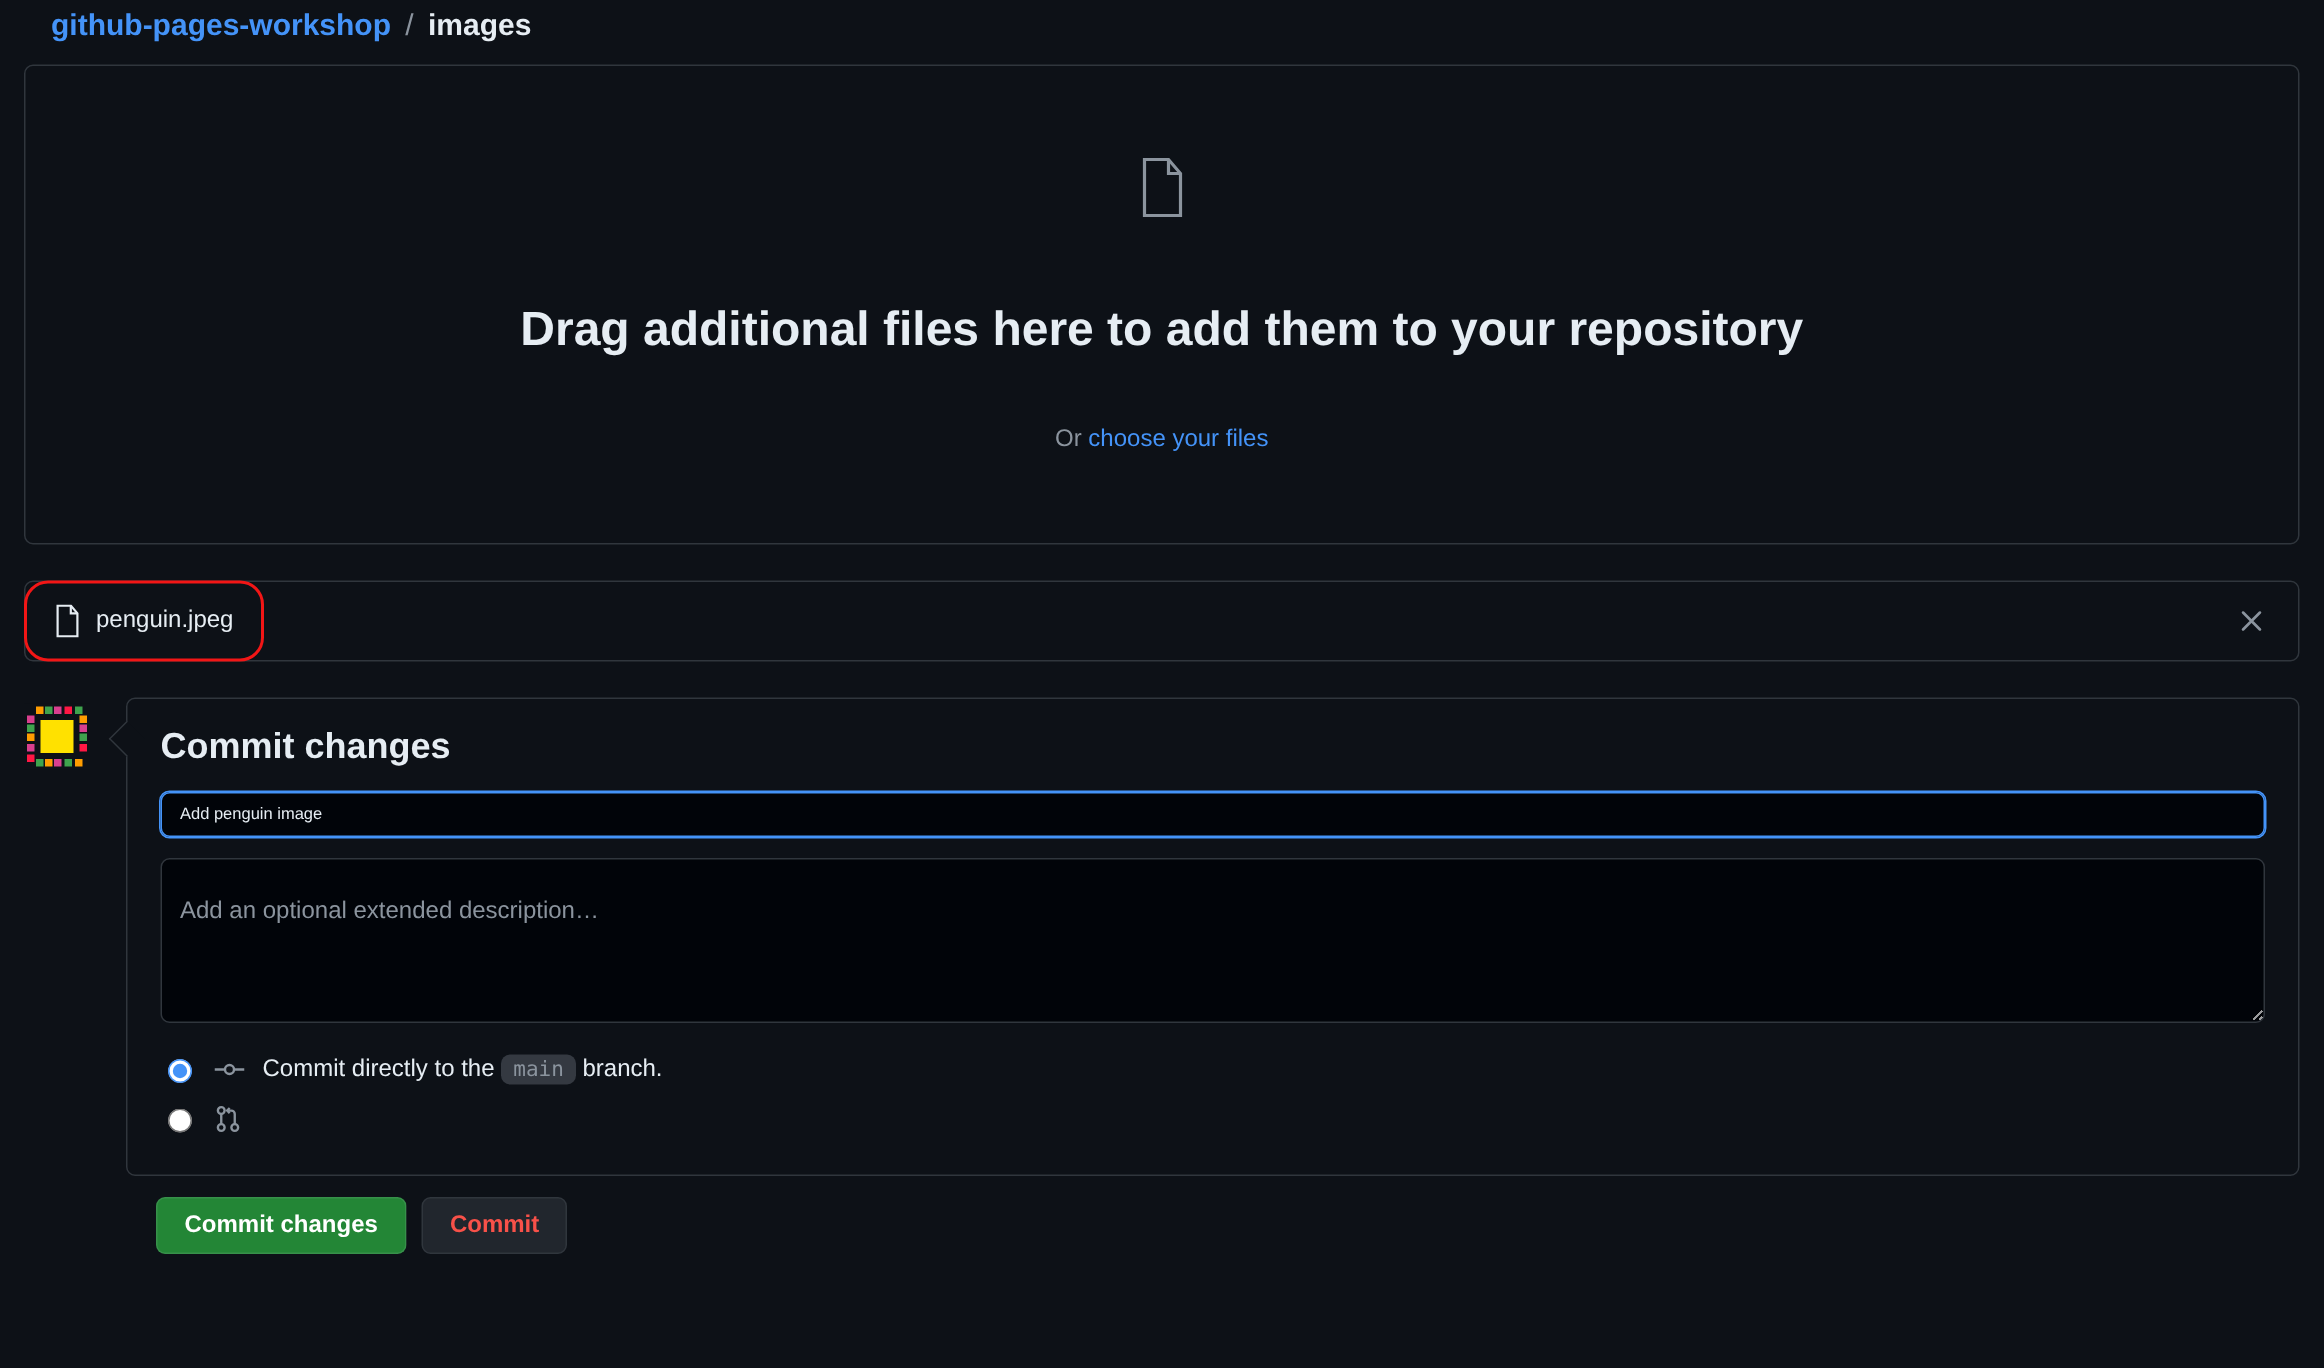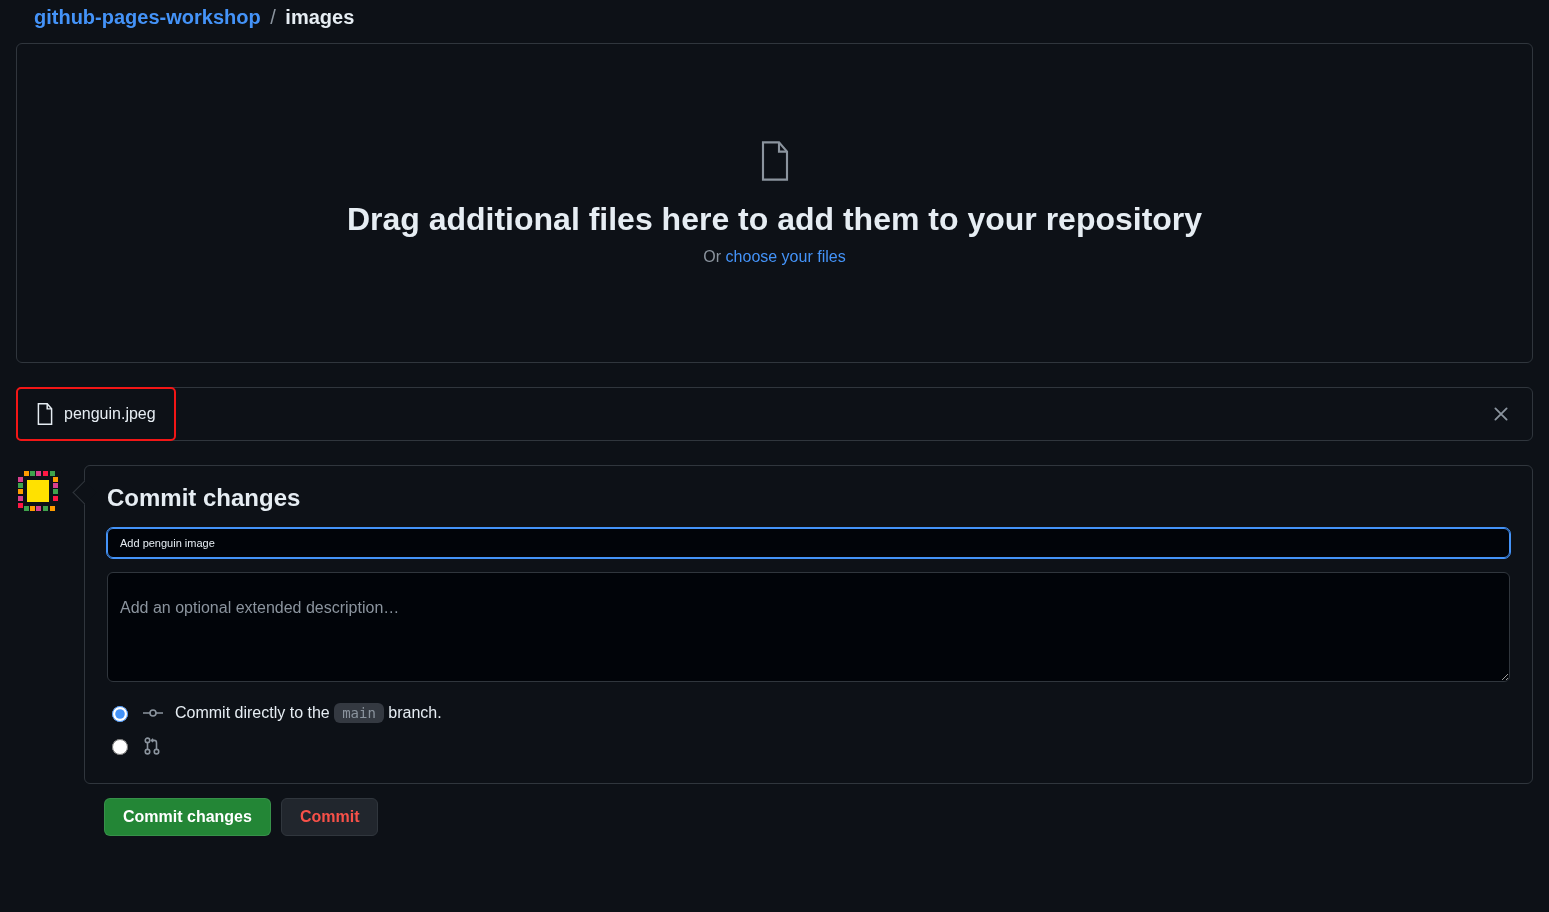--- a/index.html
+++ b/index.html
@@ -42,20 +42,21 @@
   .dropzone{
     border:1px solid var(--border);
     border-radius:var(--radius);
     height:320px;
     display:flex;
     flex-direction:column;
     align-items:center;
     justify-content:center;
     margin:0 0 24px 0;
     background:var(--panel);
+    gap:36px;
   }
   .dropzone .file-icon{margin-bottom:20px;}
   .dropzone h2{
     margin:0 0 10px 0;
     font-size:32px;
     font-weight:700;
     color:var(--text);
   }
   .dropzone p{margin:0;font-size:16px;color:var(--muted);}
   .dropzone p a{color:var(--link);text-decoration:none;}
@@ -65,21 +66,21 @@
     border-radius:var(--radius);
     display:flex;
     align-items:center;
     justify-content:space-between;
     padding:0 14px 0 0;
     margin-bottom:24px;
     background:var(--panel);
   }
   .file-pill{
     border:2px solid #f21616;
-    border-radius:5px;
+    border-radius:16px;
     margin:-1px 0 -1px -1px;
     padding:14px 18px;
     display:flex;
     align-items:center;
     gap:10px;
     font-size:16px;
     font-weight:500;
   }
   .file-row .close-btn{
     background:none;border:none;cursor:pointer;padding:8px;color:var(--muted);

